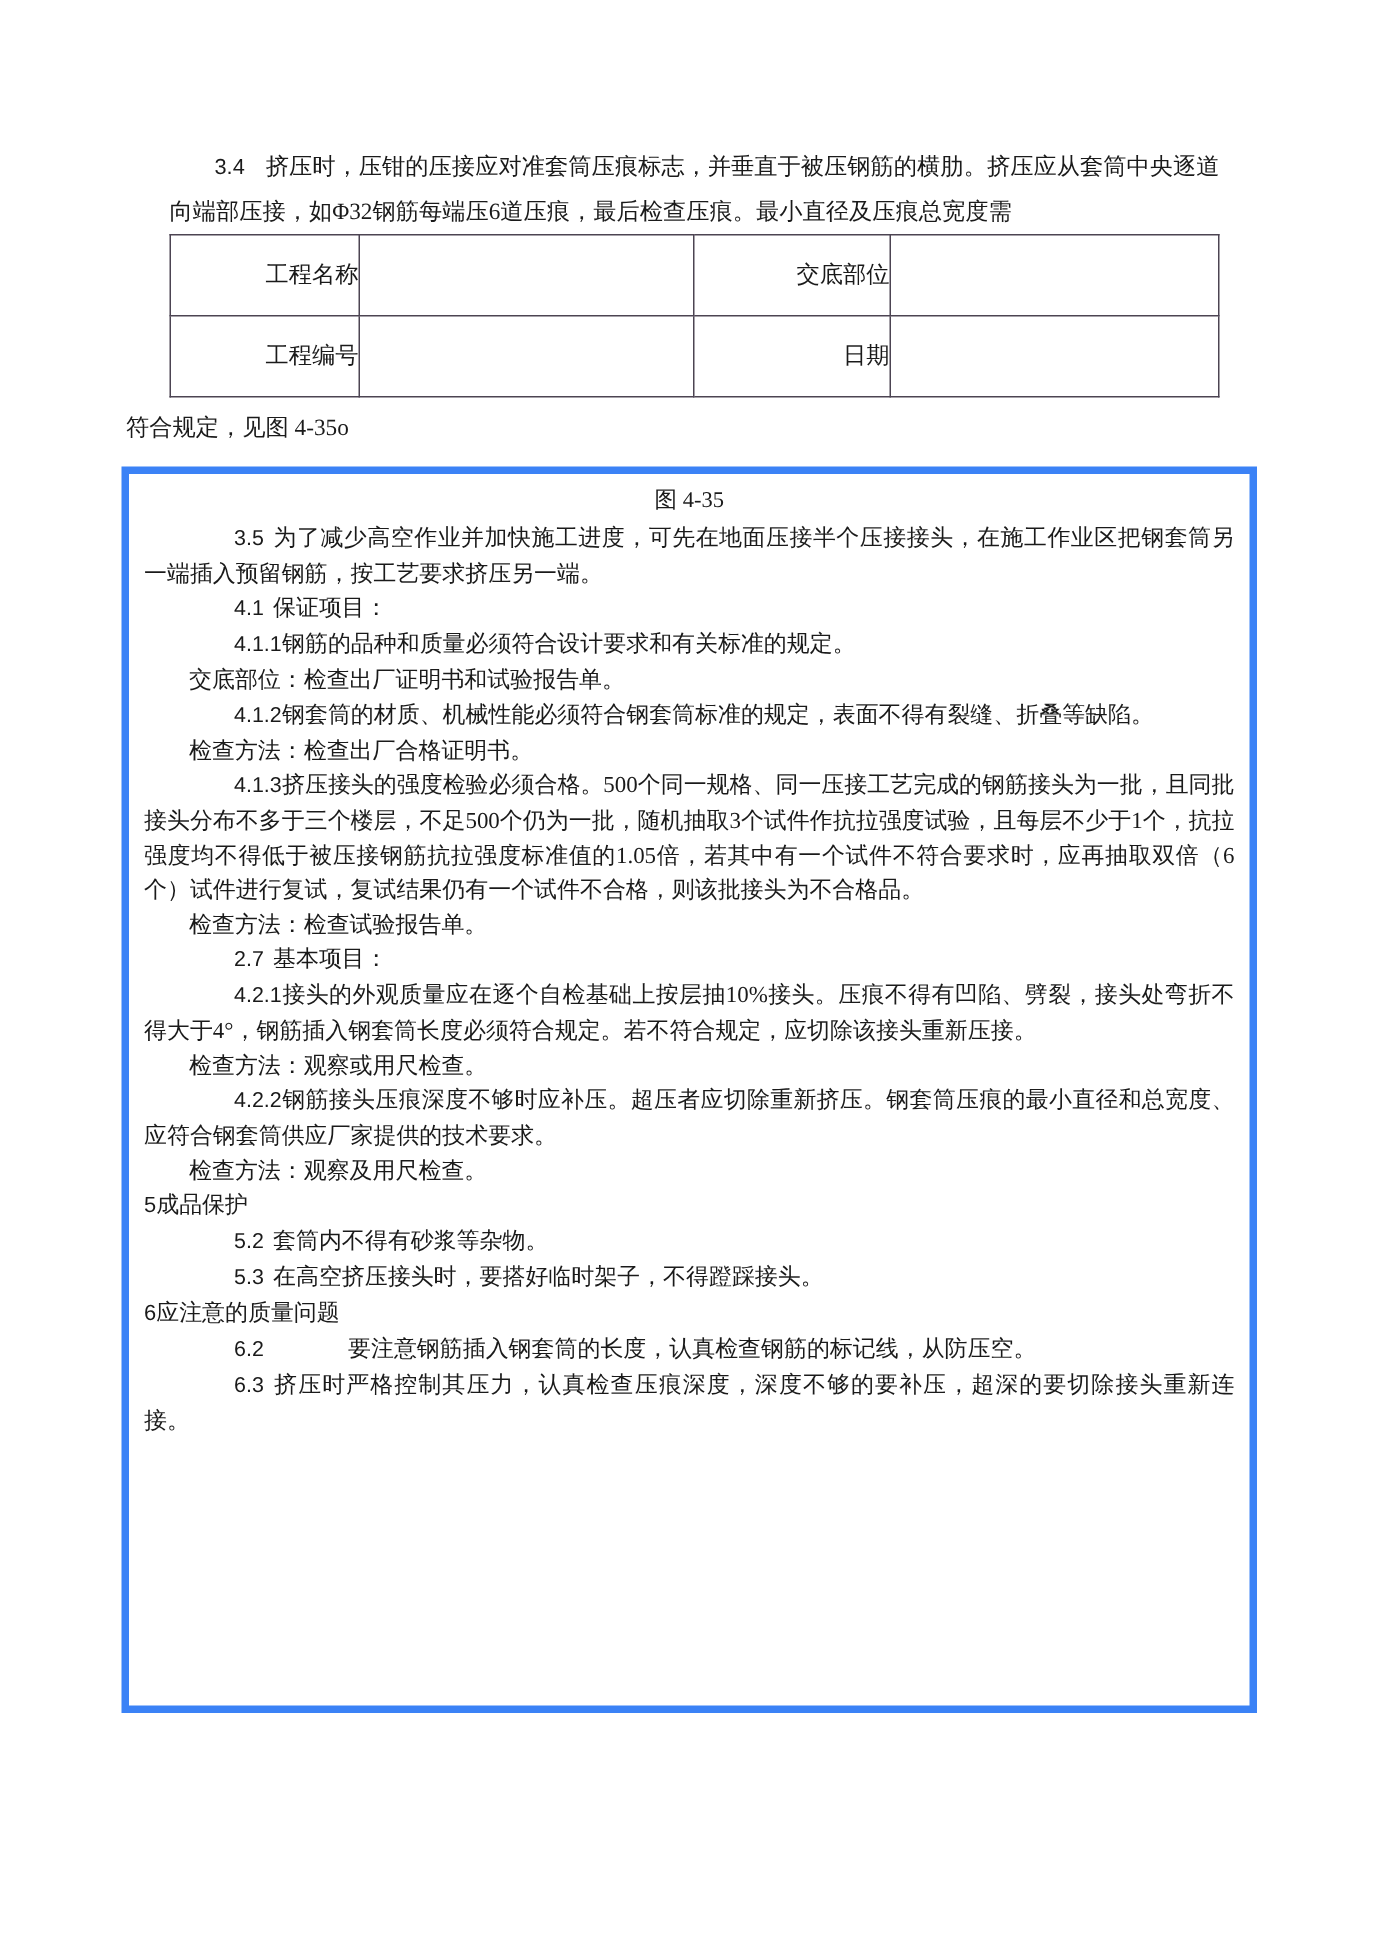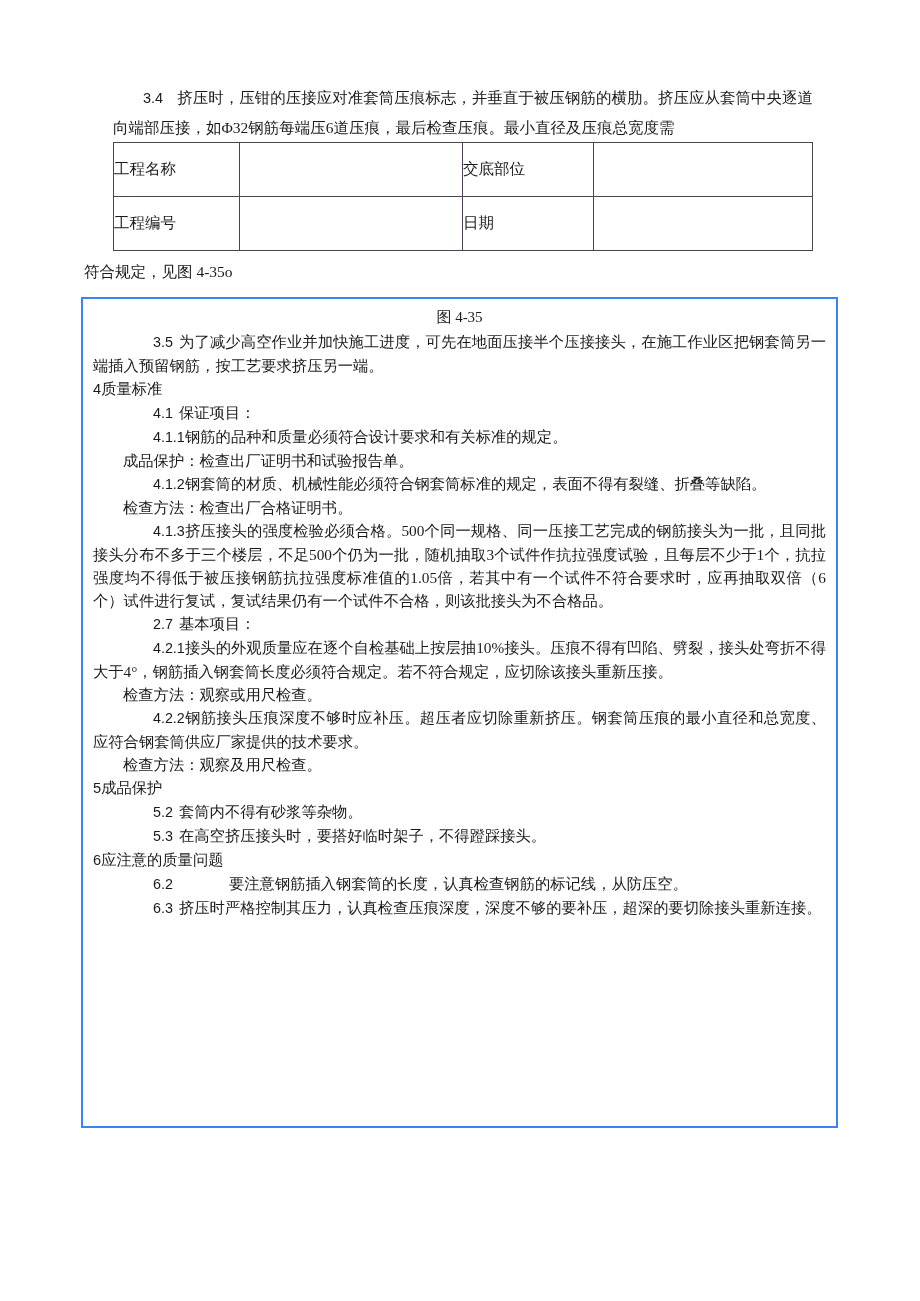--- a/index.html
+++ b/index.html
@@ -10,21 +10,21 @@
   body {
     width: 920px;
     height: 1301px;
     font-family: "Liberation Serif", "DejaVu Serif", serif;
     color: #1a1a1a;
     position: relative;
     overflow: hidden;
   }
   .page {
     position: absolute;
-    left: 0; top: 0;
+    left: 0; top: 14px;
     width: 920px;
     height: 1046px;
   }
 
   
   .intro {
     position: absolute;
     left: 113px;
     top: 83px;
     width: 700px;
@@ -42,21 +42,21 @@
     left: 113px;
     top: 142px;
     width: 695px;
     border-collapse: collapse;
     table-layout: fixed;
   }
   .info-table td {
     border: 1px solid #4c4452;
     height: 53px;
     font-size: 15.5px;
-    text-align: left;
+    text-align: right;
     vertical-align: middle;
     padding: 0;
   }
   .col-a { width: 125px; }
   .col-b { width: 222px; }
   .col-c { width: 130px; }
   .col-d { width: 218px; }
 
   
   .after-table {
@@ -68,21 +68,21 @@
     white-space: nowrap;
   }
 
   
   .content-box {
     position: absolute;
     left: 81px;
     top: 297px;
     width: 757px;
     height: 831px;
-    border: 2px solid #3b82f6;
+    border: 5px solid #3b82f6;
     box-sizing: border-box;
     padding: 6px 10px 0 10px;
     overflow: hidden;
   }
   .fig-caption {
     text-align: center;
     font-size: 15px;
     line-height: 24px;
     margin: 0 0 1px 0;
   }
@@ -136,27 +136,27 @@
       </tr>
     </tbody>
   </table>
 
   <div class="after-table">符合规定，见图 4-35o</div>
 
   <div class="content-box">
     <div class="fig-caption">图 4-35</div>
     <div id="body-slot">
         <p class="i1"><span class="lbl lbl-w1">3.5</span><span>为了减少高空作业并加快施工进度，可先在地面压接半个压接接头，在施工作业区把钢套筒另一端插入预留钢筋，按工艺要求挤压另一端。</span></p>
-        <p class="i0 sec-head"><span class="hn">4</span><span>质量标准</span></p>
         <p class="i1"><span class="lbl lbl-w1">4.1</span><span>保证项目：</span></p>
         <p class="i1"><span class="lbl lbl-w2">4.1.1</span><span>钢筋的品种和质量必须符合设计要求和有关标准的规定。</span></p>
-        <p class="i1"><span>成品保护：检查出厂证明书和试验报告单。</span></p>
+        <p class="i1"><span>交底部位：检查出厂证明书和试验报告单。</span></p>
         <p class="i1"><span class="lbl lbl-w2">4.1.2</span><span>钢套筒的材质、机械性能必须符合钢套筒标准的规定，表面不得有裂缝、折叠等缺陷。</span></p>
         <p class="i1"><span>检查方法：检查出厂合格证明书。</span></p>
         <p class="i1"><span class="lbl lbl-w2">4.1.3</span><span>挤压接头的强度检验必须合格。500个同一规格、同一压接工艺完成的钢筋接头为一批，且同批接头分布不多于三个楼层，不足500个仍为一批，随机抽取3个试件作抗拉强度试验，且每层不少于1个，抗拉强度均不得低于被压接钢筋抗拉强度标准值的1.05倍，若其中有一个试件不符合要求时，应再抽取双倍（6个）试件进行复试，复试结果仍有一个试件不合格，则该批接头为不合格品。</span></p>
+        <p class="i1"><span>检查方法：检查试验报告单。</span></p>
         <p class="i1"><span class="lbl lbl-w1">2.7</span><span>基本项目：</span></p>
         <p class="i1"><span class="lbl lbl-w2">4.2.1</span><span>接头的外观质量应在逐个自检基础上按层抽10%接头。压痕不得有凹陷、劈裂，接头处弯折不得大于4°，钢筋插入钢套筒长度必须符合规定。若不符合规定，应切除该接头重新压接。</span></p>
         <p class="i1"><span>检查方法：观察或用尺检查。</span></p>
         <p class="i1"><span class="lbl lbl-w2">4.2.2</span><span>钢筋接头压痕深度不够时应补压。超压者应切除重新挤压。钢套筒压痕的最小直径和总宽度、应符合钢套筒供应厂家提供的技术要求。</span></p>
         <p class="i1"><span>检查方法：观察及用尺检查。</span></p>
         <p class="i0 sec-head"><span class="hn">5</span><span>成品保护</span></p>
         <p class="i1"><span class="lbl lbl-w1">5.2</span><span>套筒内不得有砂浆等杂物。</span></p>
         <p class="i1"><span class="lbl lbl-w1">5.3</span><span>在高空挤压接头时，要搭好临时架子，不得蹬踩接头。</span></p>
         <p class="i0 sec-head"><span class="hn">6</span><span>应注意的质量问题</span></p>
         <p class="i1"><span class="lbl lbl-w3">6.2</span><span>要注意钢筋插入钢套筒的长度，认真检查钢筋的标记线，从防压空。</span></p>

